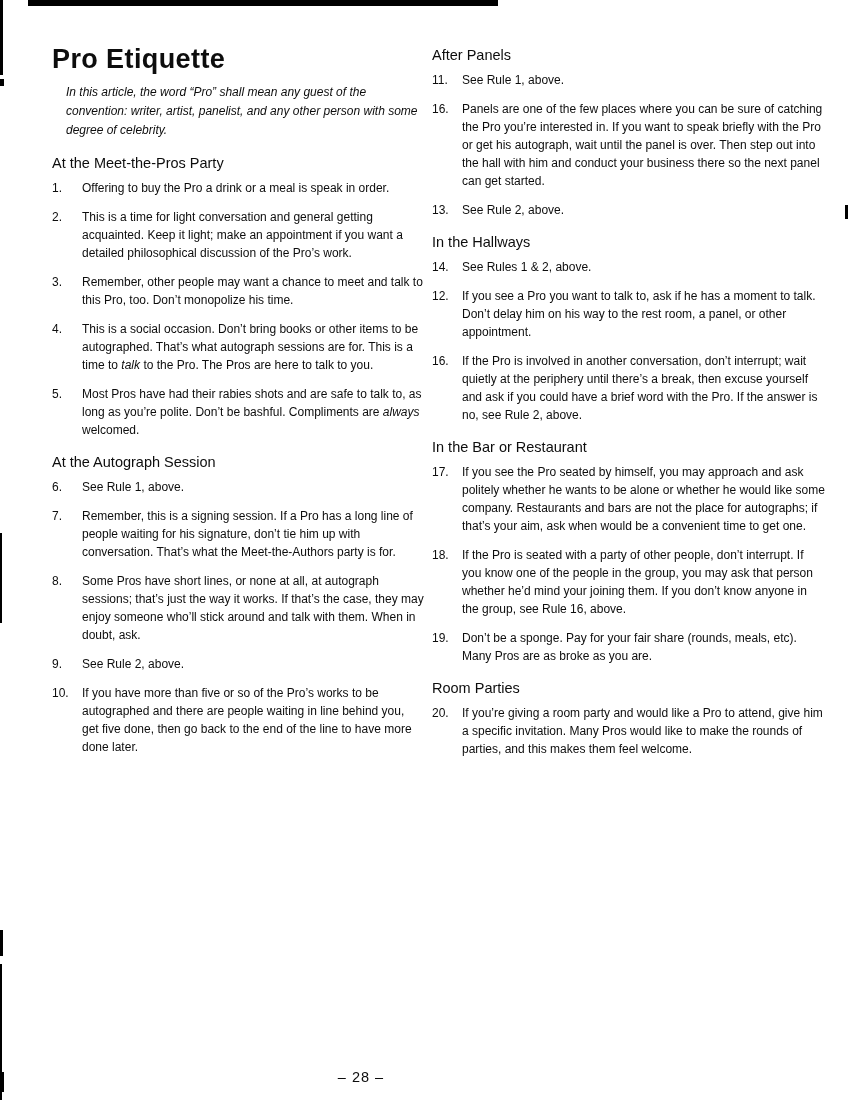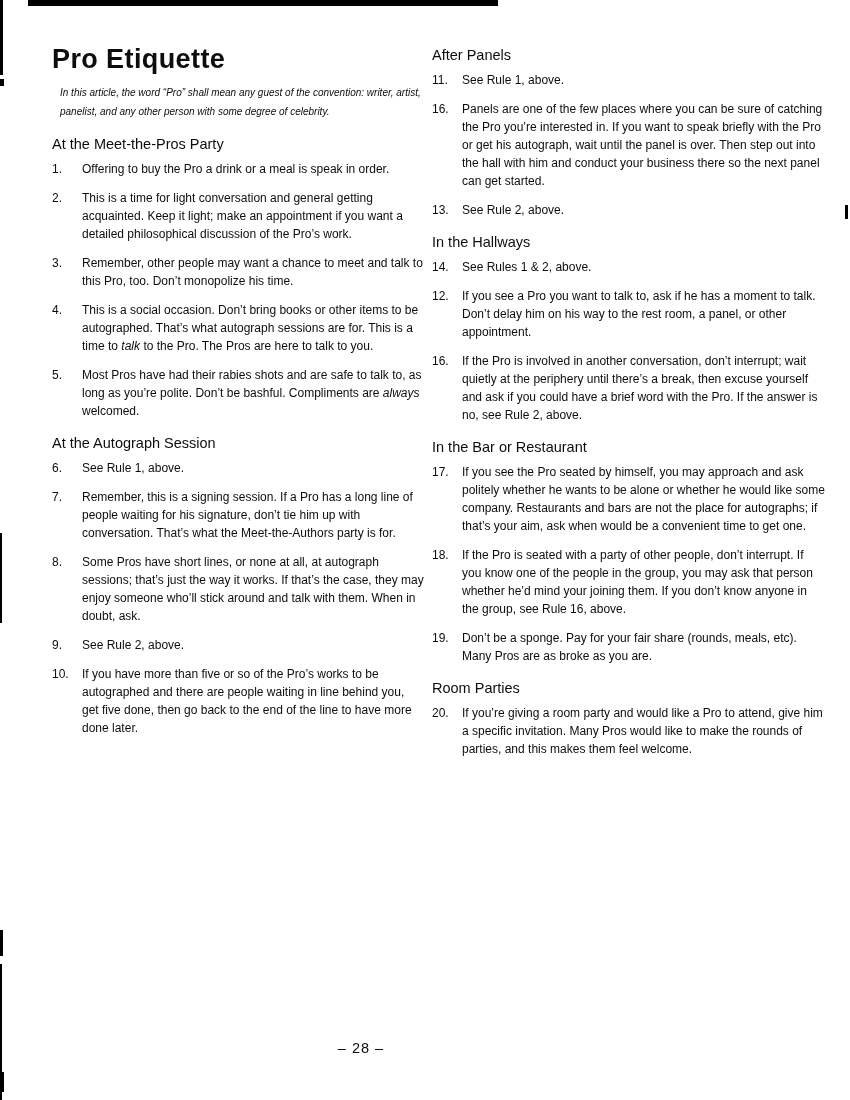--- a/index.html
+++ b/index.html
@@ -27,44 +27,44 @@
     letter-spacing: 0.4px;
     margin: 0 0 8px 0;
   }
   .author {
     font-size: 19px;
     font-weight: bold;
     margin: 0 0 14px 0;
   }
   .intro {
     font-style: italic;
-    font-size: 10px;
+    font-size: 12px;
     line-height: 19px;
-    margin: 0 0 12px 8px;
+    margin: 0 0 12px 14px;
   }
   .sec-heading {
     font-size: 14.5px;
     font-weight: normal;
     margin: 15px 0 8px 0;
   }
   .col-right .sec-heading.first { margin-top: 0; }
 
   .item {
     display: flex;
     font-size: 12px;
     line-height: 18px;
     margin: 0 0 11px 0;
   }
   .item .num { width: 30px; flex-shrink: 0; }
   .item .txt { flex: 1; }
   .item .txt em { font-style: italic; }
 
   .footer {
     position: absolute;
-    top: 1040px;
+    top: 1069px;
     left: 0;
     width: 722px;
     text-align: center;
     font-size: 14.5px;
     letter-spacing: 1px;
   }
 
   
   .artifact { position: absolute; background: #000; }
   .a-top-bar    { top: 0;     left: 28px;  width: 470px; height: 6px; }

